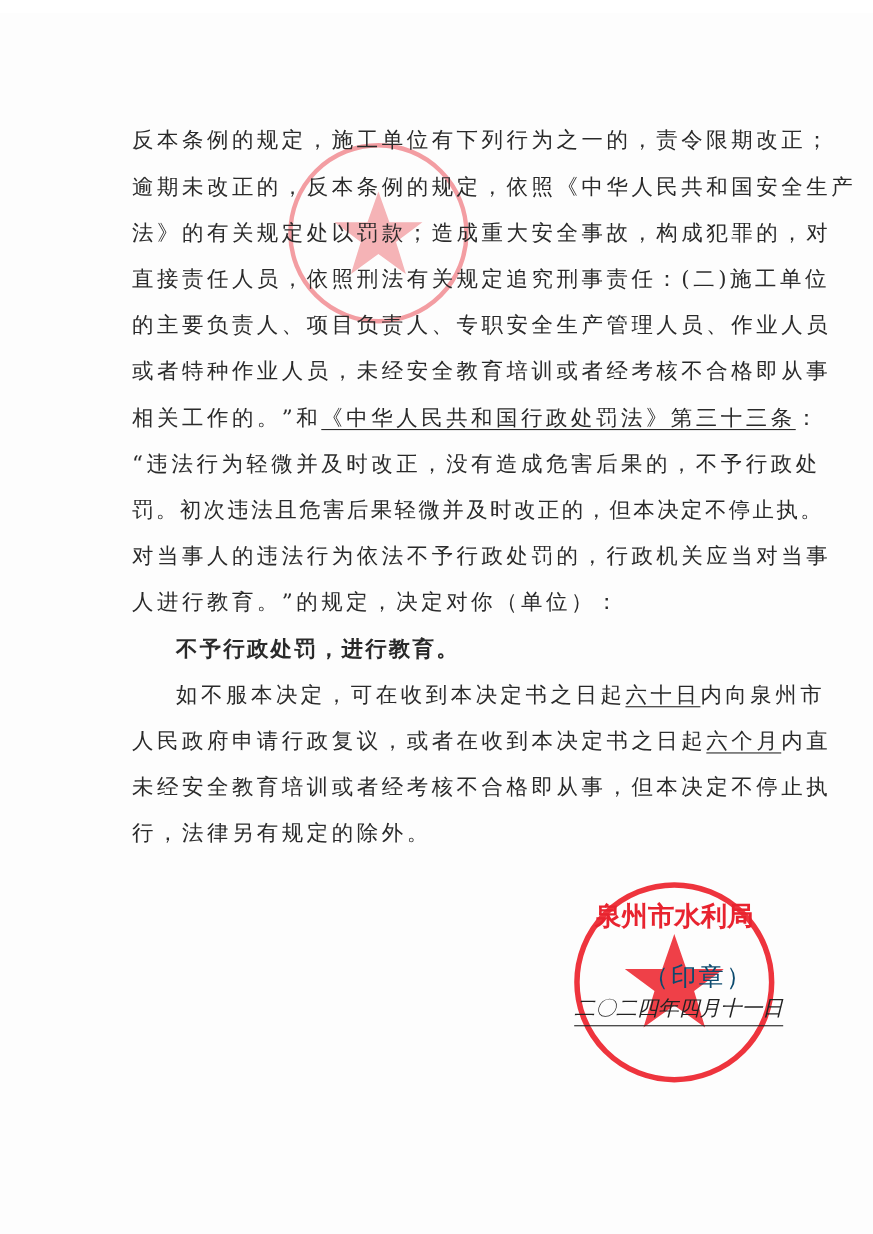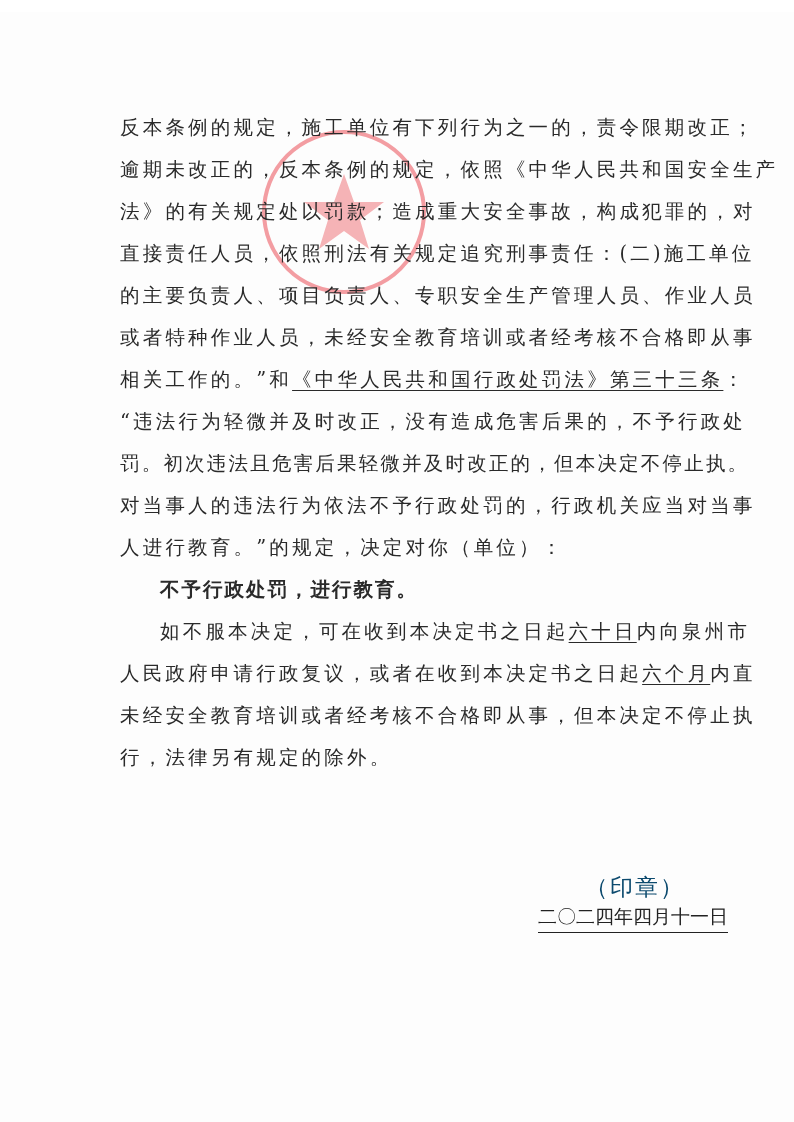--- a/index.html
+++ b/index.html
@@ -8,22 +8,22 @@
   .page { position: absolute; left: 0; top: 0; width: 794px; height: 1122px; background: #fdfdfd; margin-top: 12px; }
   .line { position: absolute; left: 120px; width: 560px; font-size: 19.5px; line-height: 24px;
           white-space: nowrap; letter-spacing: 3.2px; }
   .u { text-decoration: underline; text-underline-offset: 4px; }
   .bold { font-weight: bold; font-family: "DejaVu Sans", "Liberation Sans", sans-serif; letter-spacing: 2px; }
   .seal { position: absolute; border-radius: 50%; }
   .seal-top { left: 262px; top: 118px; width: 156px; height: 156px; border: 4px solid rgba(230,40,50,0.45); }
   .seal-bottom { left: 522px; top: 790px; width: 172px; height: 172px; border: 5px solid rgba(236,30,40,0.9); }
   .seal svg { position: absolute; left: 0; top: 0; }
   .seal-label { position: absolute; left: 585px; top: 860px; font-size: 23px; letter-spacing: 2px; color: #0c4a6e; }
-  .date { position: absolute; left: 538px; top: 892px; font-size: 19px; letter-spacing: 0px; color: #222;
-          border-bottom: 1.5px solid #222; padding-bottom: 2px; font-family: "DejaVu Sans", sans-serif; }
+  .date { position: absolute; left: 522px; top: 892px; font-size: 19px; letter-spacing: 0px; color: #222;
+          border-bottom: 1.5px solid #222; padding-bottom: 2px; font-family: "DejaVu Sans", sans-serif; font-style: italic; }
 </style>
 </head>
 <body>
 
 <div class="page">
 
   <div class="seal seal-top">
     <svg width="156" height="156" viewBox="0 0 156 156">
       <polygon points="78,40 88,68 118,68 94,86 103,115 78,97 53,115 62,86 38,68 68,68" fill="rgba(230,40,50,0.35)"></polygon>
     </svg>
@@ -48,16 +48,22 @@
 
   <div class="line" style="top:608px; left:160px; width:520px">
     <span>如不服本决定，可在收到本决定书之日起</span><span class="u">六十日</span><span>内向泉州市</span>
   </div>
   <div class="line" style="top:650px">
     <span>人民政府申请行政复议，或者在收到本决定书之日起</span><span class="u">六个月</span><span>内直</span>
   </div>
   <div class="line" style="top:692px">未经安全教育培训或者经考核不合格即从事，但本决定不停止执</div>
   <div class="line" style="top:734px">行，法律另有规定的除外。</div>
 
+  <div class="seal seal-bottom">
+    <svg width="172" height="172" viewBox="0 0 172 172">
+      <polygon points="86,42 97,74 131,74 104,94 114,127 86,107 58,127 68,94 41,74 75,74" fill="rgba(236,30,40,0.85)"></polygon>
+      <text x="86" y="34" text-anchor="middle" font-size="24" font-weight="bold" fill="#e8232f" font-family="DejaVu Sans, sans-serif">泉州市水利局</text>
+    </svg>
+  </div>
   <div class="seal-label">（印章）</div>
   <div class="date">二〇二四年四月十一日</div>
 
 </div>
 
 </body></html>

